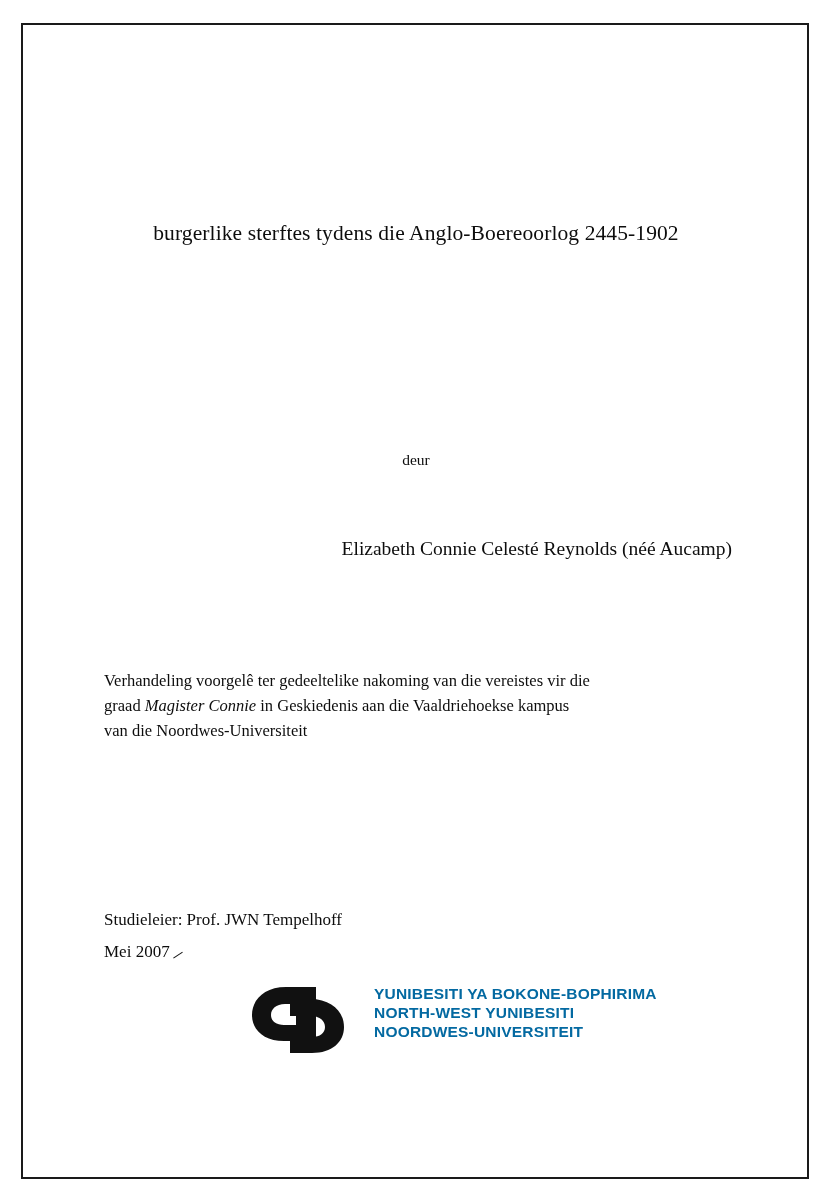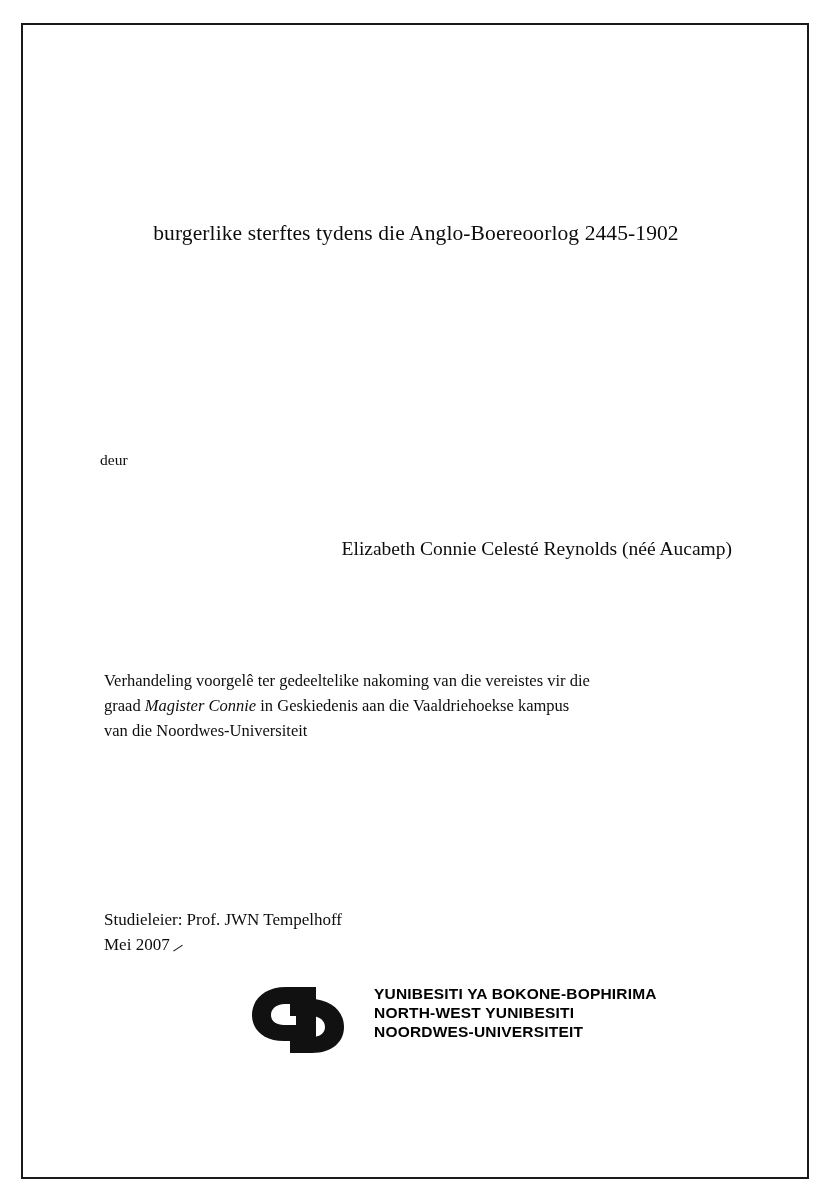--- a/index.html
+++ b/index.html
@@ -53,20 +53,21 @@
     font-size: 21.5px;
     line-height: 44px;
     letter-spacing: 0.1px;
   }
 
   .deur {
     position: absolute;
     top: 428px;
     left: 0;
     width: 632px;
+    text-align: center;
     font-size: 15.5px;
   }
 
   .author {
     position: absolute;
     top: 515px;
     left: 0;
     width: 632px;
     text-align: right;
     font-size: 19.5px;
@@ -95,20 +96,21 @@
     position: absolute;
     top: 884px;
     left: 4px;
     width: 500px;
     font-size: 17px;
     line-height: 25px;
   }
   .date-line {
     position: relative;
     display: inline-block;
+    margin-top: 7px;
   }
   .date-line .tick {
     position: absolute;
     right: -9px;
     top: 1px;
     width: 11px;
     height: 16px;
     border-bottom: 1.6px solid #111;
     transform: rotate(-34deg);
   }
@@ -130,21 +132,21 @@
   }
   .logo-text {
     position: absolute;
     left: 124px;
     top: 3px;
     font-family: "Liberation Sans", sans-serif;
     font-size: 15.5px;
     line-height: 19px;
     font-weight: 700;
     letter-spacing: 0.2px;
-    color: #000000;
+    color: #0369a1;
     white-space: nowrap;
   }
 </style>
 </head>
 <body>
 
 <div class="page">
 
   <div class="page-frame"></div>
 

